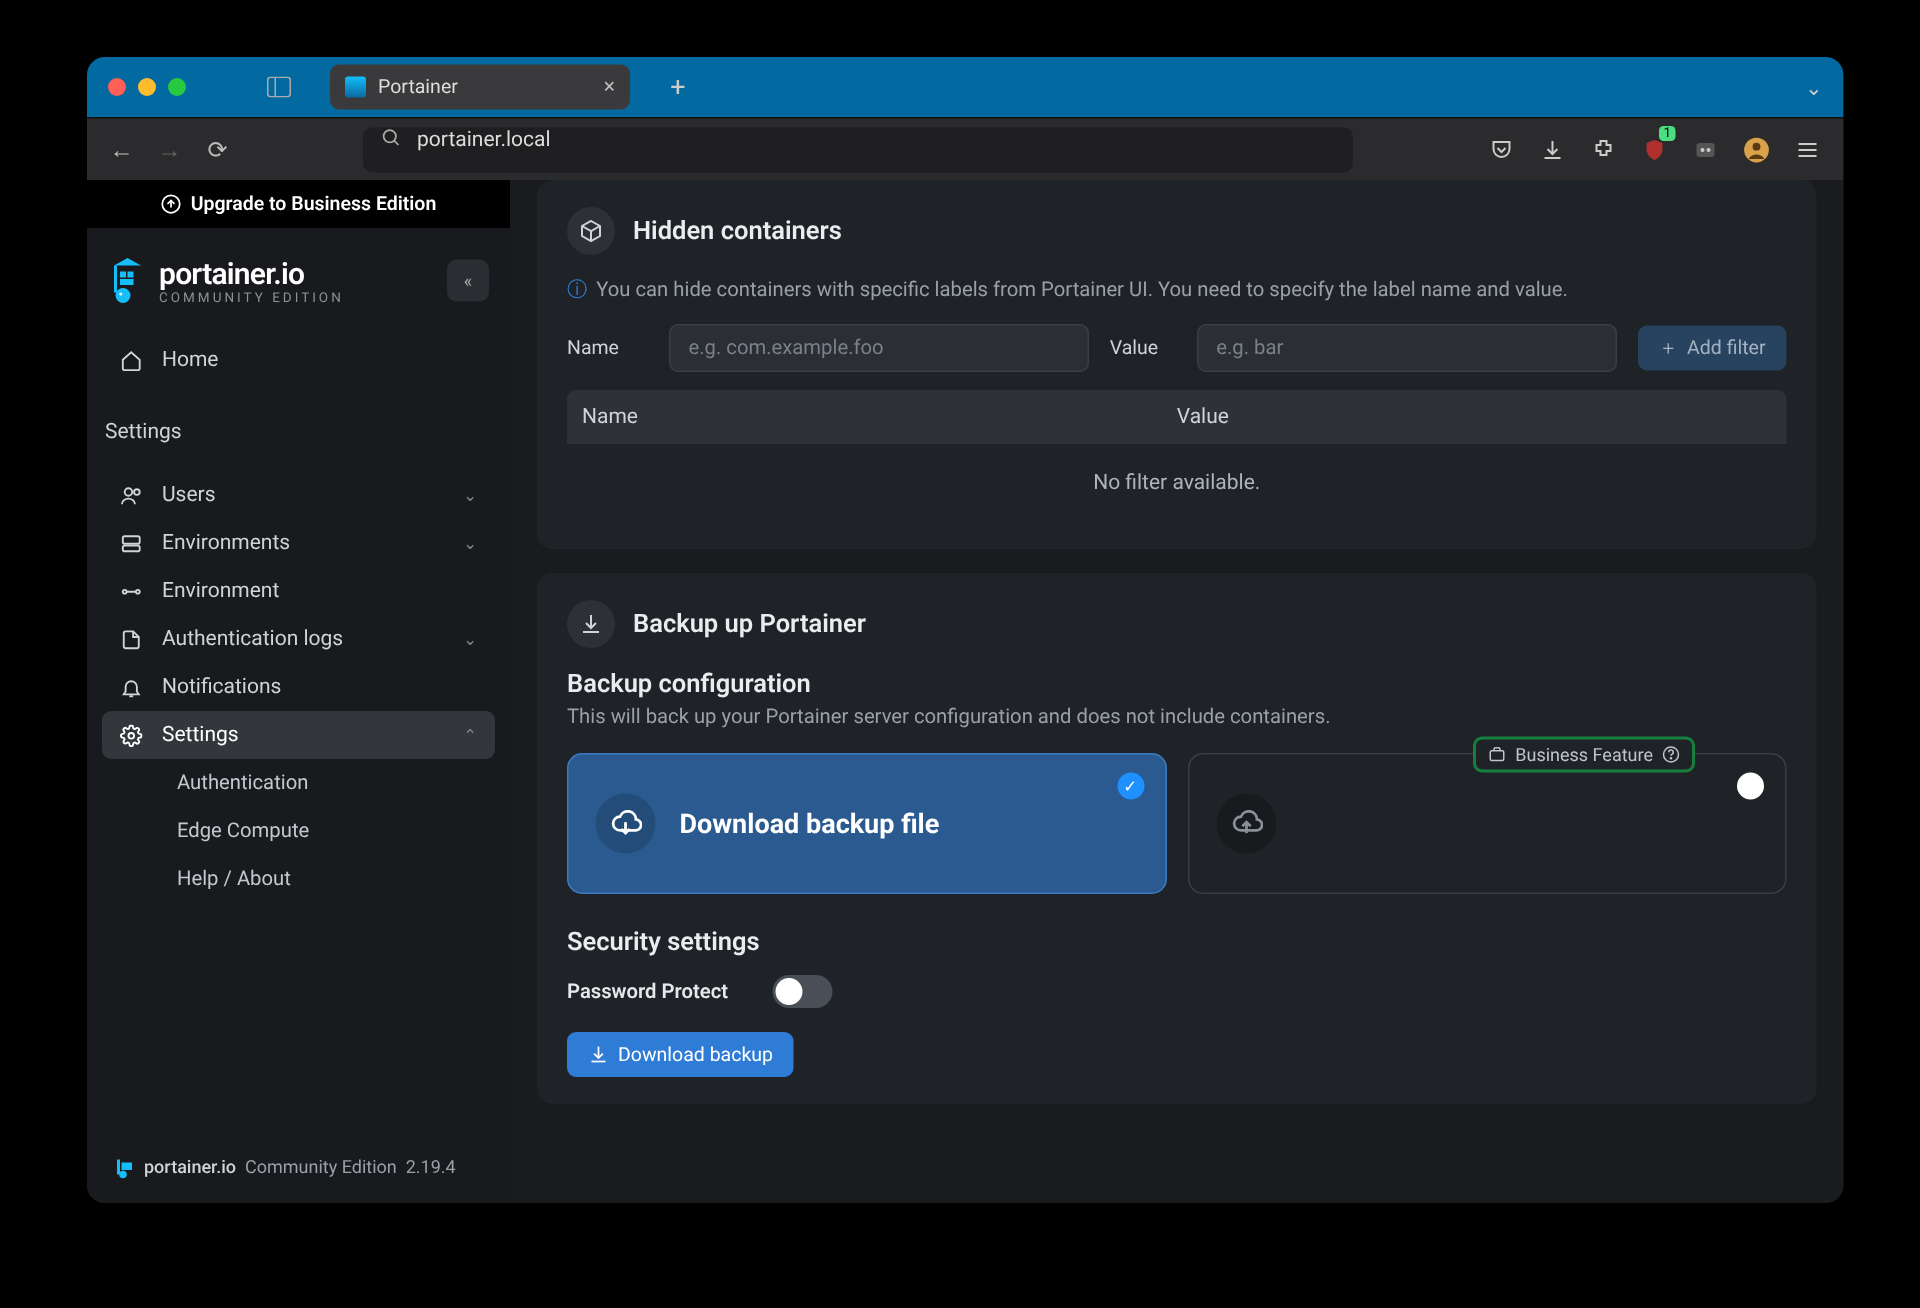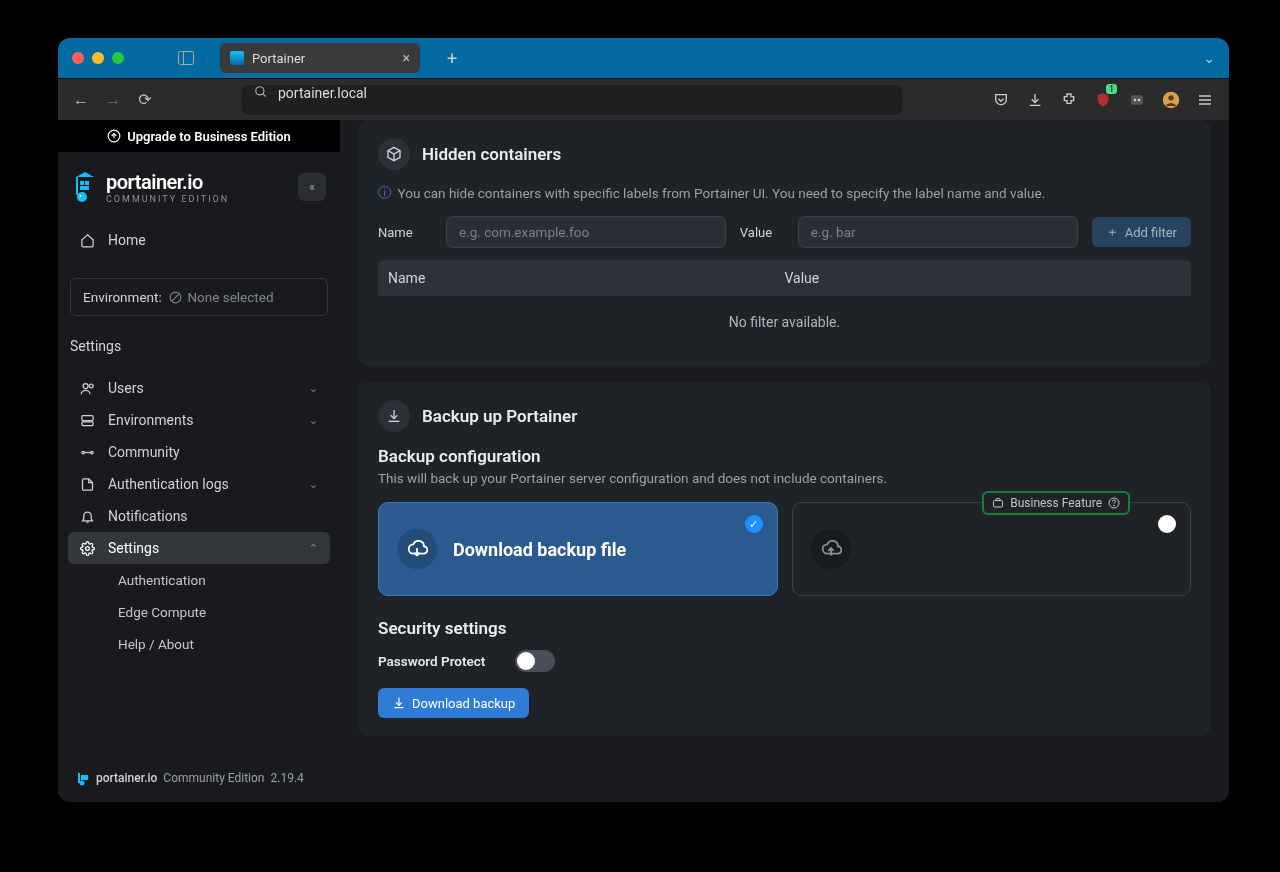--- a/index.html
+++ b/index.html
@@ -242,28 +242,20 @@
         <div class="nav-item">
           <span class="nav-icon">
               <svg width="15" height="15" viewBox="0 0 24 24" fill="none" stroke="currentColor" stroke-width="2">
                 <path d="M3 11l9-8 9 8v9a2 2 0 0 1-2 2H5a2 2 0 0 1-2-2z"></path>
               </svg>
             </span>
           <span>Home</span>
         </div>
       </div>
 
-      <div class="env-box">
-        <span>Environment:</span>
-        <svg style="display:inline; vertical-align:-2px; margin:0 2px 0 4px" width="13" height="13" viewBox="0 0 24 24" fill="none" stroke="#7e8690" stroke-width="2">
-            <circle cx="12" cy="12" r="10"></circle>
-            <line x1="5" y1="19" x2="19" y2="5"></line>
-          </svg>
-        <span class="none">None selected</span>
-      </div>
 
       <div class="nav-header">Settings</div>
 
       <div class="nav">
         <div class="nav-item">
           <span class="nav-icon">
               <svg width="15" height="15" viewBox="0 0 24 24" fill="none" stroke="currentColor" stroke-width="2">
                 <circle cx="9" cy="8" r="4"></circle>
                 <path d="M2 21c0-4 4-6 7-6s7 2 7 6"></path>
                 <circle cx="18" cy="8" r="3"></circle>
@@ -283,21 +275,21 @@
           <span class="chevdown">⌄</span>
         </div>
         <div class="nav-item">
           <span class="nav-icon">
               <svg width="15" height="15" viewBox="0 0 24 24" fill="none" stroke="currentColor" stroke-width="2">
                 <circle cx="5" cy="12" r="2"></circle>
                 <circle cx="19" cy="12" r="2"></circle>
                 <path d="M7 12h10"></path>
               </svg>
             </span>
-          <span>Community</span>
+          <span>Environment</span>
         </div>
         <div class="nav-item">
           <span class="nav-icon">
               <svg width="15" height="15" viewBox="0 0 24 24" fill="none" stroke="currentColor" stroke-width="2">
                 <path d="M14 3H6a2 2 0 0 0-2 2v14a2 2 0 0 0 2 2h12a2 2 0 0 0 2-2V9z"></path>
                 <polyline points="14 3 14 9 20 9"></polyline>
               </svg>
             </span>
           <span>Authentication logs</span>
           <span class="chevdown">⌄</span>

